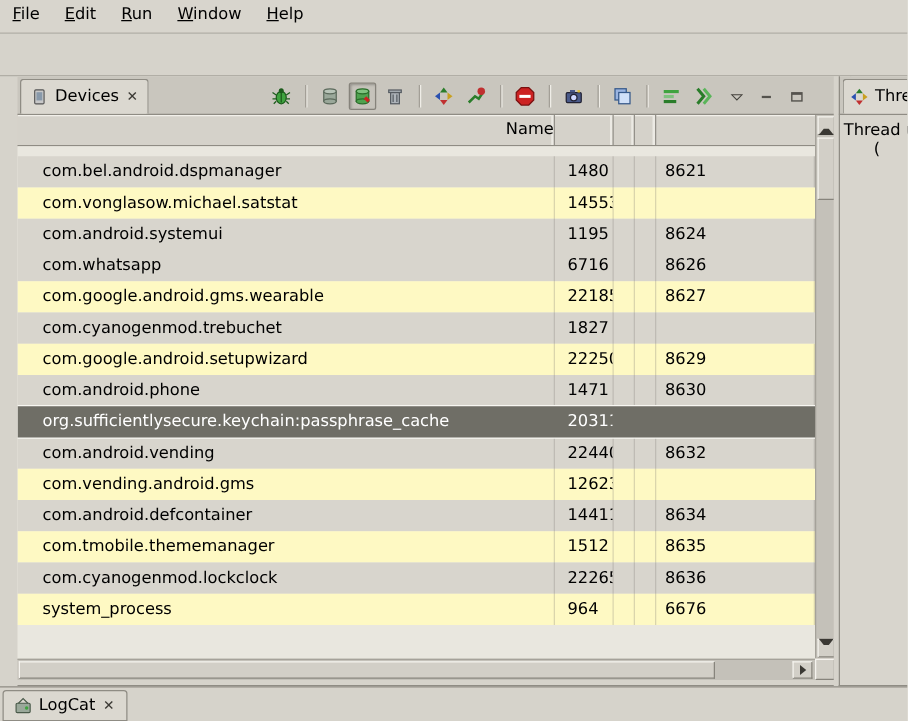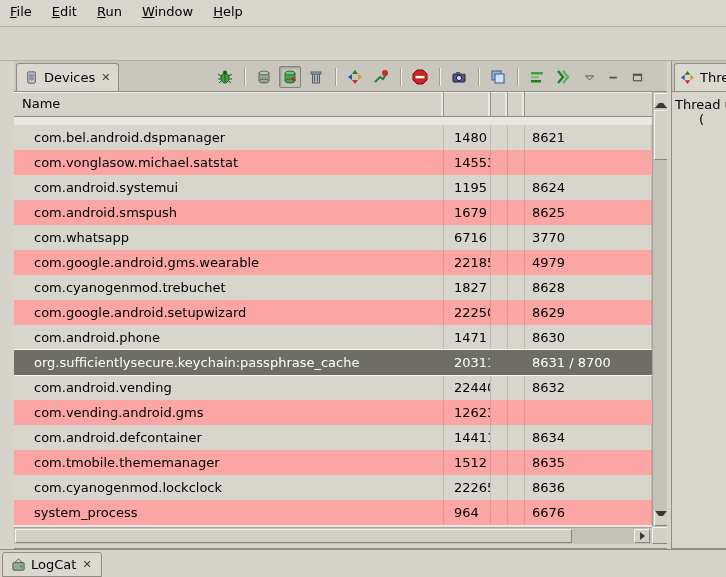--- a/index.html
+++ b/index.html
@@ -44,32 +44,32 @@
     margin:0 4px; }
   .ctrl{ width:18px; height:18px; margin-left:2px; display:inline-flex;
     align-items:center; justify-content:center; }
   .ctrl svg{ width:13px; height:13px; display:block; }
   .ctrl:first-of-type{ margin-left:14px; }
 
   
   #thead{ position:absolute; left:0; top:31px; width:638px; height:25px;
     background:#d5d2ca; border-bottom:1px solid #8f8c84; display:flex;
     box-shadow:inset 0 1px 0 #f2f0ea; line-height:24px; }
-  .hcell{ border-right:1px solid #94918a; box-shadow:inset -2px 0 0 #eceae4; }
+  .hcell{ border-right:1px solid #94918a; box-shadow:inset -2px 0 0 #eceae4;text-align:right; }
   .c0{ width:430px; padding-left:8px; }
   .c1{ width:47px; padding-left:10px; }
   .c2{ width:17px; }
   .c3{ width:17px; }
   .c4{ flex:1; padding-left:7px; }
 
   #device-rows{ position:absolute; left:0; top:56px; width:638px; height:410px;
     background:#e9e7df; overflow:hidden; padding-top:8px; }
   .trow{ display:flex; height:25px; line-height:25px; white-space:nowrap; }
   .trow.even{ background:#d8d5cd; }
-  .trow.odd{ background:#fca5a5; }
+  .trow.odd{ background:#fef9c3; }
   .trow .cell{ overflow:hidden; }
   .trow .cell{ border-right:1px solid rgba(125,122,114,0.28); }
   .trow .c0{ padding-left:20px; }
   .trow .c1{ padding-left:10px; }
   .trow.selected{ background:#6f6e66; color:#ffffff; position:relative; z-index:1;
     box-shadow:0 -1px 0 #f8f7f2, 0 1px 0 #f8f7f2; }
   .trow.selected .cell{ border-right-color:transparent; }
 
   
   .sbtn{ position:absolute; background:#d2cfc7;
@@ -274,68 +274,59 @@
         <span class="cell c2"></span>
         <span class="cell c3"></span>
       </div>
       <div class="trow even">
         <span class="cell c0">com.android.systemui</span>
         <span class="cell c1">1195</span>
         <span class="cell c2"></span>
         <span class="cell c3"></span>
         <span class="cell c4">8624</span>
       </div>
-      <div class="trow odd">
-        <span class="cell c0">com.android.smspush</span>
-        <span class="cell c1">1679</span>
-        <span class="cell c2"></span>
-        <span class="cell c3"></span>
-        <span class="cell c4">8625</span>
-      </div>
       <div class="trow even">
         <span class="cell c0">com.whatsapp</span>
         <span class="cell c1">6716</span>
         <span class="cell c2"></span>
         <span class="cell c3"></span>
-        <span class="cell c4">3770</span>
+        <span class="cell c4">8626</span>
       </div>
       <div class="trow odd">
         <span class="cell c0">com.google.android.gms.wearable</span>
         <span class="cell c1">22185</span>
         <span class="cell c2"></span>
         <span class="cell c3"></span>
-        <span class="cell c4">4979</span>
+        <span class="cell c4">8627</span>
       </div>
       <div class="trow even">
         <span class="cell c0">com.cyanogenmod.trebuchet</span>
         <span class="cell c1">1827</span>
         <span class="cell c2"></span>
         <span class="cell c3"></span>
-        <span class="cell c4">8628</span>
       </div>
       <div class="trow odd">
         <span class="cell c0">com.google.android.setupwizard</span>
         <span class="cell c1">22250</span>
         <span class="cell c2"></span>
         <span class="cell c3"></span>
         <span class="cell c4">8629</span>
       </div>
       <div class="trow even">
         <span class="cell c0">com.android.phone</span>
         <span class="cell c1">1471</span>
         <span class="cell c2"></span>
         <span class="cell c3"></span>
         <span class="cell c4">8630</span>
       </div>
       <div class="trow odd selected">
         <span class="cell c0">org.sufficientlysecure.keychain:passphrase_cache</span>
         <span class="cell c1">20311</span>
         <span class="cell c2"></span>
         <span class="cell c3"></span>
-        <span class="cell c4">8631 / 8700</span>
       </div>
       <div class="trow even">
         <span class="cell c0">com.android.vending</span>
         <span class="cell c1">22440</span>
         <span class="cell c2"></span>
         <span class="cell c3"></span>
         <span class="cell c4">8632</span>
       </div>
       <div class="trow odd">
         <span class="cell c0">com.vending.android.gms</span>

